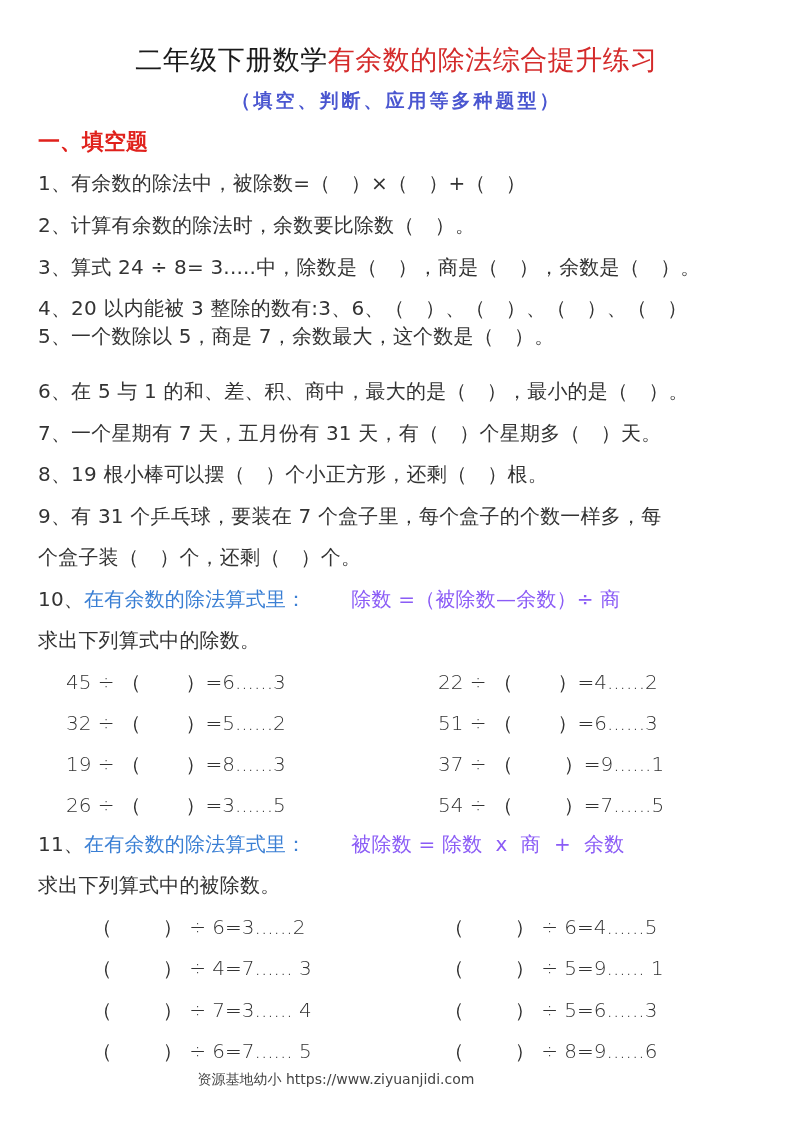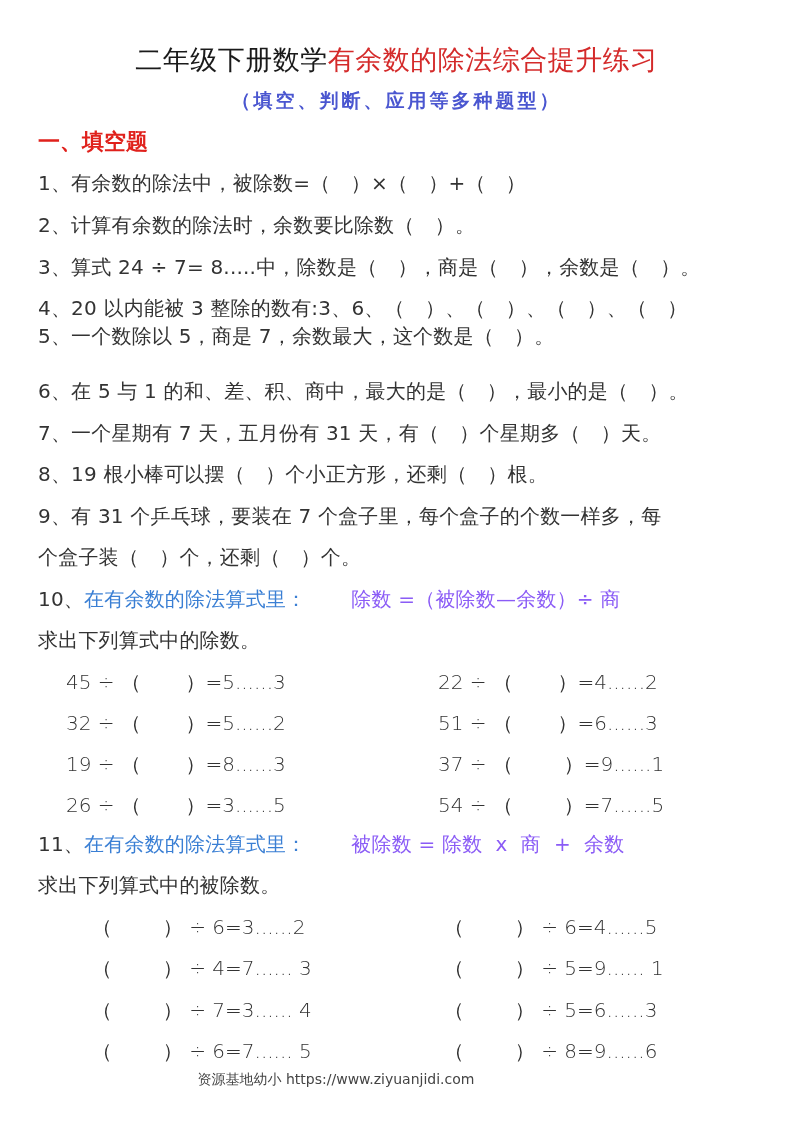--- a/index.html
+++ b/index.html
@@ -39,33 +39,33 @@
 </head>
 <body>
 
 <div class="title"><span>二年级下册数学</span><span class="red">有余数的除法综合提升练习</span></div>
 <div class="subtitle">（填空、判断、应用等多种题型）</div>
 
 <div class="section-head">一、填空题</div>
 
 <div class="line" style="top:168px">1、有余数的除法中，被除数=（　）×（　）+（　）</div>
 <div class="line" style="top:210px">2、计算有余数的除法时，余数要比除数（　）。</div>
-<div class="line" style="top:252px">3、算式 24 ÷ 7= 8.....中，除数是（　），商是（　），余数是（　）。</div>
+<div class="line" style="top:252px">3、算式 24 ÷ 8= 3.....中，除数是（　），商是（　），余数是（　）。</div>
 <div class="line" style="top:293px">4、20 以内能被 3 整除的数有:3、6、（　）、（　）、（　）、（　）</div>
 <div class="line" style="top:321px">5、一个数除以 5，商是 7，余数最大，这个数是（　）。</div>
 <div class="line" style="top:376px">6、在 5 与 1 的和、差、积、商中，最大的是（　），最小的是（　）。</div>
 <div class="line" style="top:418px">7、一个星期有 7 天，五月份有 31 天，有（　）个星期多（　）天。</div>
 <div class="line" style="top:459px">8、19 根小棒可以摆（　）个小正方形，还剩（　）根。</div>
 <div class="line" style="top:501px">9、有 31 个乒乓球，要装在 7 个盒子里，每个盒子的个数一样多，每</div>
 <div class="line" style="top:542px">个盒子装（　）个，还剩（　）个。</div>
 
 <div class="line" style="top:584px"><span>10、</span><span class="blue">在有余数的除法算式里：</span><span class="orange">除数 =（被除数—余数）÷ 商</span></div>
 <div class="line" style="top:625px">求出下列算式中的除数。</div>
 
-<div class="eq" style="left:66px; top:667px">45 ÷ （       ）=5......3</div>
+<div class="eq" style="left:66px; top:667px">45 ÷ （       ）=6......3</div>
 <div class="eq" style="left:66px; top:708px">32 ÷ （       ）=5......2</div>
 <div class="eq" style="left:66px; top:749px">19 ÷ （       ）=8......3</div>
 <div class="eq" style="left:66px; top:790px">26 ÷ （       ）=3......5</div>
 <div class="eq" style="left:438px; top:667px">22 ÷ （       ）=4......2</div>
 <div class="eq" style="left:438px; top:708px">51 ÷ （       ）=6......3</div>
 <div class="eq" style="left:438px; top:749px">37 ÷ （        ）=9......1</div>
 <div class="eq" style="left:438px; top:790px">54 ÷ （        ）=7......5</div>
 
 <div class="line" style="top:829px"><span>11、</span><span class="blue">在有余数的除法算式里：</span><span class="orange" style="white-space:pre">被除数 = 除数  x  商  +  余数</span></div>
 <div class="line" style="top:870px">求出下列算式中的被除数。</div>

